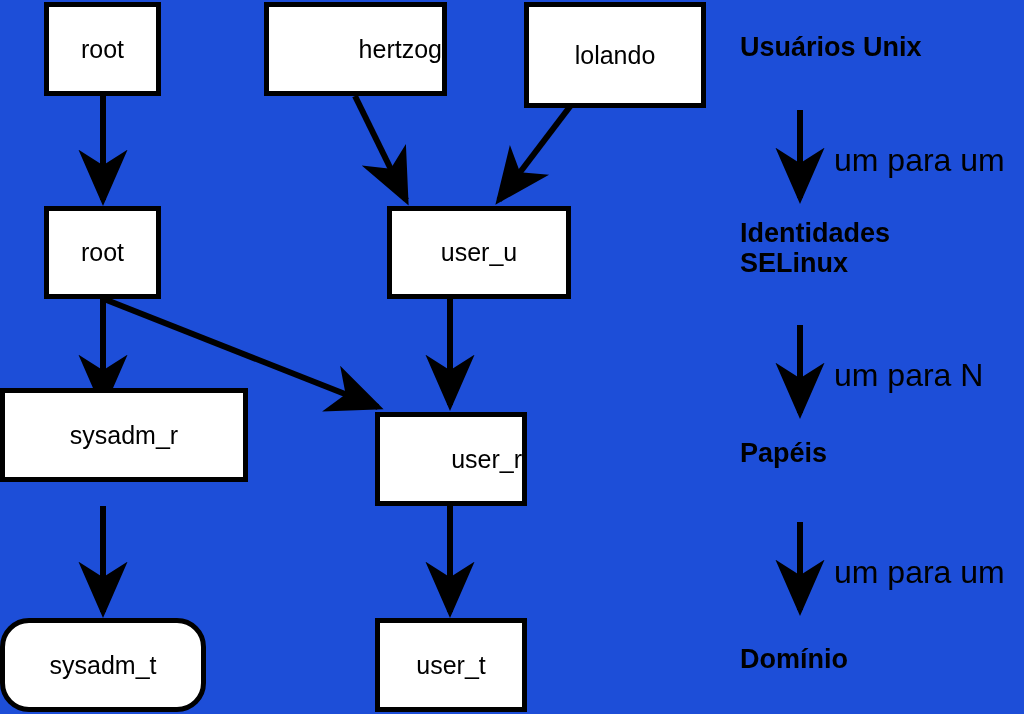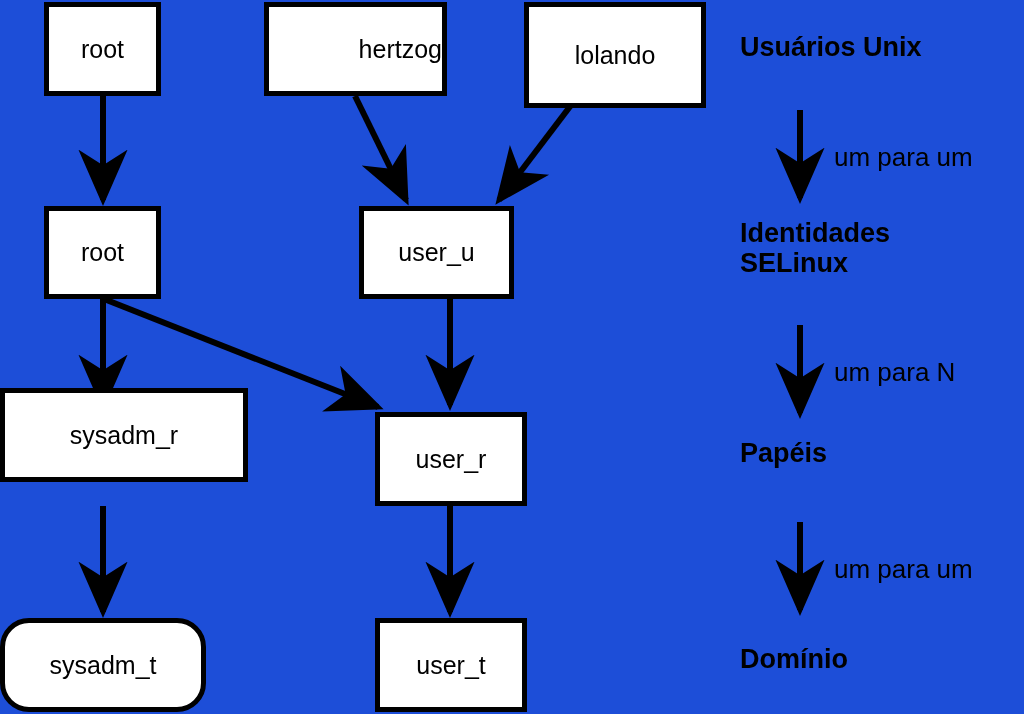--- a/index.html
+++ b/index.html
@@ -42,21 +42,21 @@
     position: absolute;
     color: #000000;
     font-size: 27px;
     font-weight: 700;
     line-height: 1.12;
     white-space: pre;
   }
   .legend-rel {
     position: absolute;
     color: #000000;
-    font-size: 26px;
+    font-size: 32px;
     font-weight: 400;
     line-height: 1;
     white-space: nowrap;
   }
 </style>
 </head>
 <body>
 
 <div id="canvas">
 
@@ -97,29 +97,29 @@
   </div>
 
   <div class="node" style="left:488px; top:2px; width:182px; height:106px;margin-left:36px;">
     <span>lolando</span>
   </div>
 
   <div class="node" style="left:44px; top:206px; width:117px; height:93px;">
     <span>root</span>
   </div>
 
-  <div class="node" style="left:359px; top:206px; width:155px; height:93px;text-align:right;">
+  <div class="node" style="left:387px; top:206px; width:184px; height:93px;text-align:right;">
     <span>user_u</span>
   </div>
 
   <div class="node" style="left:0px; top:388px; width:248px; height:94px;">
     <span>sysadm_r</span>
   </div>
 
-  <div class="node" style="left:375px; top:412px; width:152px; height:94px;">
+  <div class="node" style="left:375px; top:412px; width:152px; height:94px;justify-content:flex-end;">
     <span>user_r</span>
   </div>
 
   <div class="node" style="left:0px; top:618px; width:206px; height:94px;border-radius:29px;">
     <span>sysadm_t</span>
   </div>
 
   <div class="node" style="left:375px; top:618px; width:152px; height:94px;">
     <span>user_t</span>
   </div>

